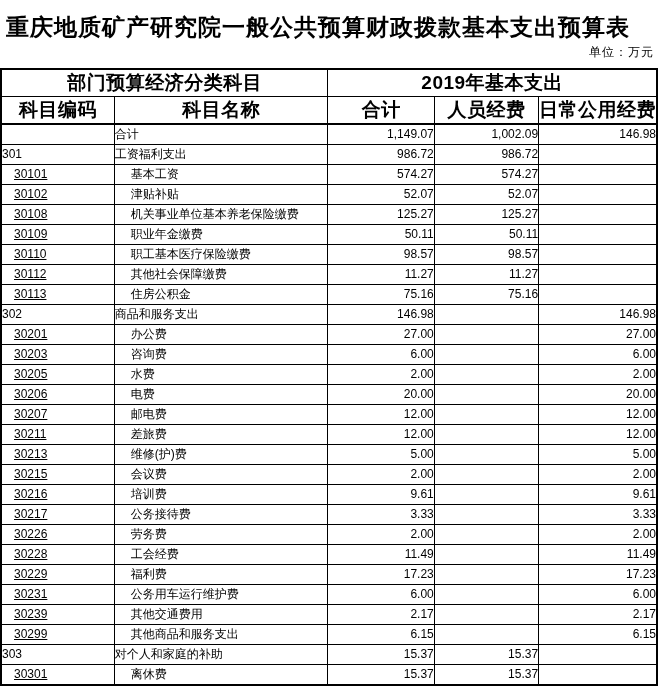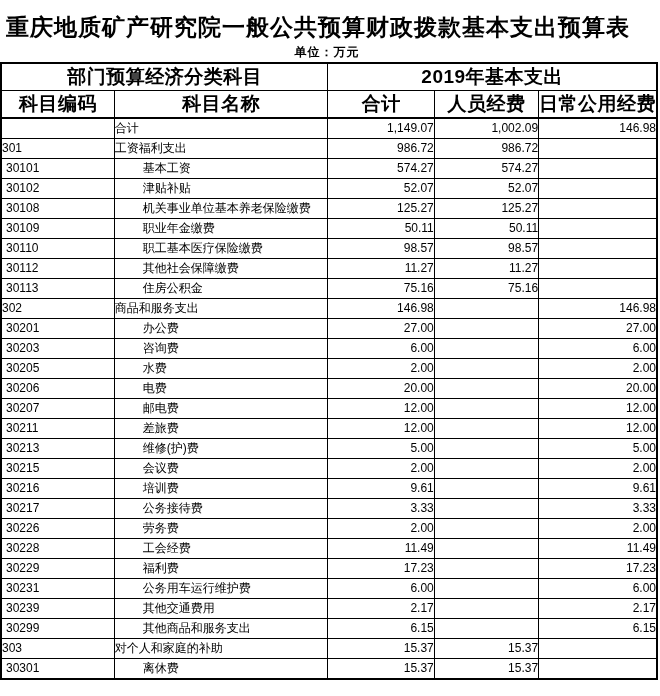--- a/index.html
+++ b/index.html
@@ -20,24 +20,23 @@
     font-size: 23px;
     font-weight: bold;
     line-height: 30px;
     padding: 12px 2px 0 6px;
     letter-spacing: 1px;
     white-space: nowrap;
   }
   .unit {
     font-size: 12px;
     line-height: 15px;
-    text-align: center;
-    padding: 3px 6px 2px 0;
+    text-align: right;
+    padding: 3px 6px 8px 0;
     letter-spacing: 1px;
-    font-weight: bold;
   }
   table.budget {
     border-collapse: collapse;
     width: 658px;
     table-layout: fixed;
     border: 2px solid #000;
   }
   table.budget th,
   table.budget td {
     border: 1px solid #000;
@@ -54,23 +53,23 @@
   }
   thead tr.h2 th {
     border-bottom: 2px solid #000;
   }
   tbody td {
     height: 19px;
     font-size: 12px;
     line-height: 19px;
   }
   td.code  { text-align: left; padding-left: 3px; }
-  td.code.ind { padding-left: 4px; }
+  td.code.ind { padding-left: 12px; text-decoration: underline; }
   td.name  { text-align: left; padding-left: 3px; }
-  td.name.ind { padding-left: 28px; }
+  td.name.ind { padding-left: 16px; }
   td.num   { text-align: right; padding-right: 4px; }
 </style>
 </head>
 <body>
 
 <div class="page">
 
   <div class="title">重庆地质矿产研究院一般公共预算财政拨款基本支出预算表</div>
 
   <div class="unit">单位：万元</div>

